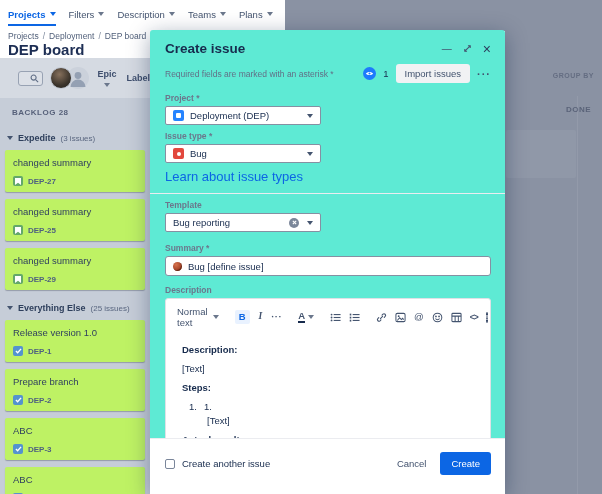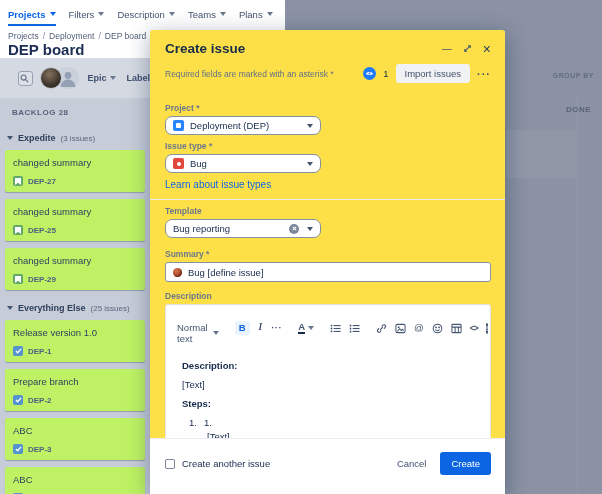--- a/index.html
+++ b/index.html
@@ -22,21 +22,21 @@
   .crumbs { position:absolute; top:31px; left:8px; font-size:8.5px; color:#505F79; display:flex; gap:4px; white-space:nowrap; }
   .crumbs .sep { color:#7A869A; }
   .board-title { position:absolute; top:41px; left:8px; font-size:15px; font-weight:bold; color:#1D2E54; }
   
   .board { position:absolute; top:58px; left:0; width:150px; height:436px; background:#D5DAE2; overflow:hidden; }
   .board-tools { display:flex; align-items:center; padding:9px 0 9px 18px; }
   .search-box { width:40px; height:15px; border:1px solid #98A2B3; border-radius:3px; background:#DCE0E7; display:flex; align-items:center; justify-content:flex-end; padding-right:3px; }
   .avatar { width:22px; height:22px; border-radius:50%; flex-shrink:0; }
   .avatar-photo { background:radial-gradient(circle at 42% 32%, #86705c, #3a332b 62%, #24211c); margin-left:7px; z-index:2; border:1px solid #c2c9d4; }
   .avatar-generic { margin-left:-5px; z-index:1; }
-  .epic-filter { font-size:9px; color:#3F4F6E; margin-left:8px; display:flex; align-items:center; gap:4px; font-weight:bold; }
+  .epic-filter { font-size:9px; color:#3F4F6E; margin-left:8px; display:flex; align-items:center; gap:4px; font-weight:bold;flex-direction:column; }
   .label-filter { font-size:9px; color:#3F4F6E; margin-left:10px; font-weight:bold; white-space:nowrap; }
   .backlog { position:absolute; top:40px; left:0; width:150px; bottom:0; background:#C6CDD8; padding:6px 5px 0 5px; }
   .backlog-header { font-size:8px; font-weight:bold; letter-spacing:0.5px; color:#57617A; padding:4px 7px 10px 7px; }
   .lane { display:flex; align-items:center; gap:5px; padding:6px 2px 7px 2px; font-size:9px; color:#2E3F5C; }
   .lane .lane-title { font-weight:bold; }
   .lane .lane-count { color:#5A6780; font-size:8px; }
   .lane .chev { border-top-color:#44546F; }
   .card { background:#bef264; border-radius:2px; margin-bottom:7px; padding:7px 8px 6px 8px; box-shadow:0 1px 1px rgba(20,30,50,0.28); cursor:pointer; }
   .card-title { font-size:9.5px; color:#31415F; margin-bottom:8px; white-space:nowrap; overflow:hidden; }
   .card-key { display:flex; align-items:center; gap:5px; font-size:8px; font-weight:bold; color:#4E6080; }
@@ -44,60 +44,60 @@
   .type-story { background:#63A86A; }
   .type-task  { background:#5493CF; }
   
   .ovl-top { position:absolute; left:285px; top:0; width:317px; height:31px; background:#8A92A3; }
   .ovl-right { position:absolute; left:505px; top:0; width:97px; height:494px; background:#8A92A3; }
   .ovl-groupby { position:absolute; top:72px; right:8px; font-size:7px; font-weight:bold; letter-spacing:0.5px; color:#646D82; }
   .ovl-done { position:absolute; top:105px; right:11px; font-size:8px; font-weight:bold; letter-spacing:0.5px; color:#5A6379; }
   .ovl-card { position:absolute; left:1px; top:130px; width:70px; height:48px; background:rgba(255,255,255,0.06); border-radius:2px; }
   .ovl-seam { position:absolute; left:72px; top:96px; bottom:0; width:1px; background:rgba(255,255,255,0.08); }
   
-  .modal { position:absolute; left:150px; top:30px; width:355px; height:464px; background:#fde047;
+  .modal { position:absolute; left:150px; top:30px; width:355px; height:464px; background:#5eead4;
     border-radius:3px 3px 0 0; box-shadow:0 5px 22px rgba(9,30,66,0.38); }
   .m-head { display:flex; justify-content:space-between; align-items:center; padding:11px 14px 2px 15px; }
   .m-title { font-size:13.5px; font-weight:bold; color:#172B4D; }
   .win-controls { display:flex; align-items:center; gap:11px; color:#44546F; }
   .win-min { font-size:10px; line-height:1; cursor:pointer; color:#44546F; }
   .win-expand { cursor:pointer; display:inline-flex; }
   .win-close { font-size:14px; line-height:1; cursor:pointer; color:#2C3E5D; }
   .m-sub { display:flex; justify-content:space-between; align-items:center; padding:6px 14px 8px 15px; }
   .req-note { font-size:8.5px; color:#626F86; }
   .sub-right { display:flex; align-items:center; gap:7px; }
   .eye-badge { width:13px; height:13px; border-radius:50%; background:#1D7AFC; display:inline-flex; align-items:center; justify-content:center; cursor:pointer; }
   .watch-count { font-size:9.5px; color:#172B4D; }
   .import-btn { background:#F1F2F4; border-radius:3px; font-size:9.5px; color:#42526E; padding:4px 9px; cursor:pointer; }
   .more-btn { font-size:11px; font-weight:bold; color:#42526E; letter-spacing:1px; cursor:pointer; }
   .m-body { padding:0 14px 0 15px; }
   .f-label { font-size:8.5px; font-weight:bold; color:#6B778C; margin:6px 0 3px 0; }
-  .f-label.first { margin-top:12px; }
-  .select { width:156px; height:19px; border:1px solid #8590A2; border-radius:7px; display:flex; align-items:center; gap:6px;
+  .f-label.first { margin-top:2px; }
+  .select { width:156px; height:19px; border:1px solid #8590A2; border-radius:2px; display:flex; align-items:center; gap:6px;
     padding:0 7px; font-size:9.5px; color:#172B4D; position:relative; cursor:pointer; background:#fff; }
   .select .chev { position:absolute; right:7px; border-top-color:#44546F; }
   .proj-ico { width:11px; height:11px; border-radius:2px; background:#2684FF; display:inline-flex; align-items:center; justify-content:center; flex-shrink:0; }
   .proj-ico span { width:5px; height:5px; background:#fff; border-radius:1px; display:block; }
   .bug-ico { width:11px; height:11px; border-radius:2px; background:#E2483D; display:inline-flex; align-items:center; justify-content:center; flex-shrink:0; }
   .bug-ico span { width:4px; height:4px; background:#fff; border-radius:50%; display:block; }
   .clear-x { position:absolute; right:21px; width:10px; height:10px; border-radius:50%; background:#7A8699;
     display:inline-flex; align-items:center; justify-content:center; cursor:pointer; }
-  .learn-link { font-size:10px; color:#0C66E4; margin:6px 0 9px 0; cursor:pointer; display:inline-block; }
+  .learn-link { font-size:13px; color:#0C66E4; margin:6px 0 9px 0; cursor:pointer; display:inline-block; }
   .m-divider { height:1px; background:#EBECF0; margin:0 -14px 2px -15px; }
   .applied-note { display:flex; align-items:center; gap:5px; font-size:8.5px; color:#44546F; margin:6px 0 2px 0; }
   .ok-ico { width:10px; height:10px; border-radius:2px; background:#22A06B; display:inline-flex; align-items:center; justify-content:center; flex-shrink:0; }
   .f-label.summary { margin-top:11px; }
   .text-input { width:100%; height:20px; border:1px solid #8590A2; border-radius:3px; display:flex; align-items:center; gap:6px;
     padding:0 7px; font-size:9.5px; color:#172B4D; cursor:text; background:#fff; }
   .bug-emoji { width:9px; height:9px; border-radius:50%; background:radial-gradient(circle at 35% 30%, #D8744E, #9C3B22 72%); flex-shrink:0;
     box-shadow:inset -1px -1px 0 rgba(60,20,5,0.5); }
   .f-label.desc { margin-top:9px; }
   .editor { border:1px solid #DFE1E6; border-radius:3px; margin-top:3px; height:160px; overflow:hidden; background:#fff; }
   .toolbar { display:flex; align-items:center; gap:8px; padding:7px 8px 4px 11px; font-size:9.5px; color:#44546F; }
-  .tb-style { display:flex; align-items:center; gap:5px; cursor:pointer;margin-top:10px; }
+  .tb-style { display:flex; align-items:center; gap:5px; cursor:pointer; }
   .tb-sep { width:1px; height:13px; background:#EBECF0; }
   .tb-btn { cursor:pointer; display:inline-flex; align-items:center; line-height:1; }
   .tb-bold { color:#0C66E4; background:#E9F2FF; border-radius:2px; padding:2px 4px; font-weight:bold; }
   .tb-italic { font-family:"Liberation Serif", serif; font-style:italic; font-weight:bold; padding:0 1px; }
   .tb-more { letter-spacing:0.5px; font-weight:bold; }
   .tb-color { display:flex; align-items:center; gap:3px; cursor:pointer; }
   .tb-color .a { border-bottom:2px solid #172B4D; line-height:1; padding-bottom:1px; font-weight:bold; }
   .tb-code { font-size:8.5px; font-weight:bold; letter-spacing:-1px; }
   .tb-info { width:11px; height:11px; border-radius:50%; background:#2C3E5D; color:#fff; font-size:7.5px; font-weight:bold;
     display:inline-flex; align-items:center; justify-content:center; }

